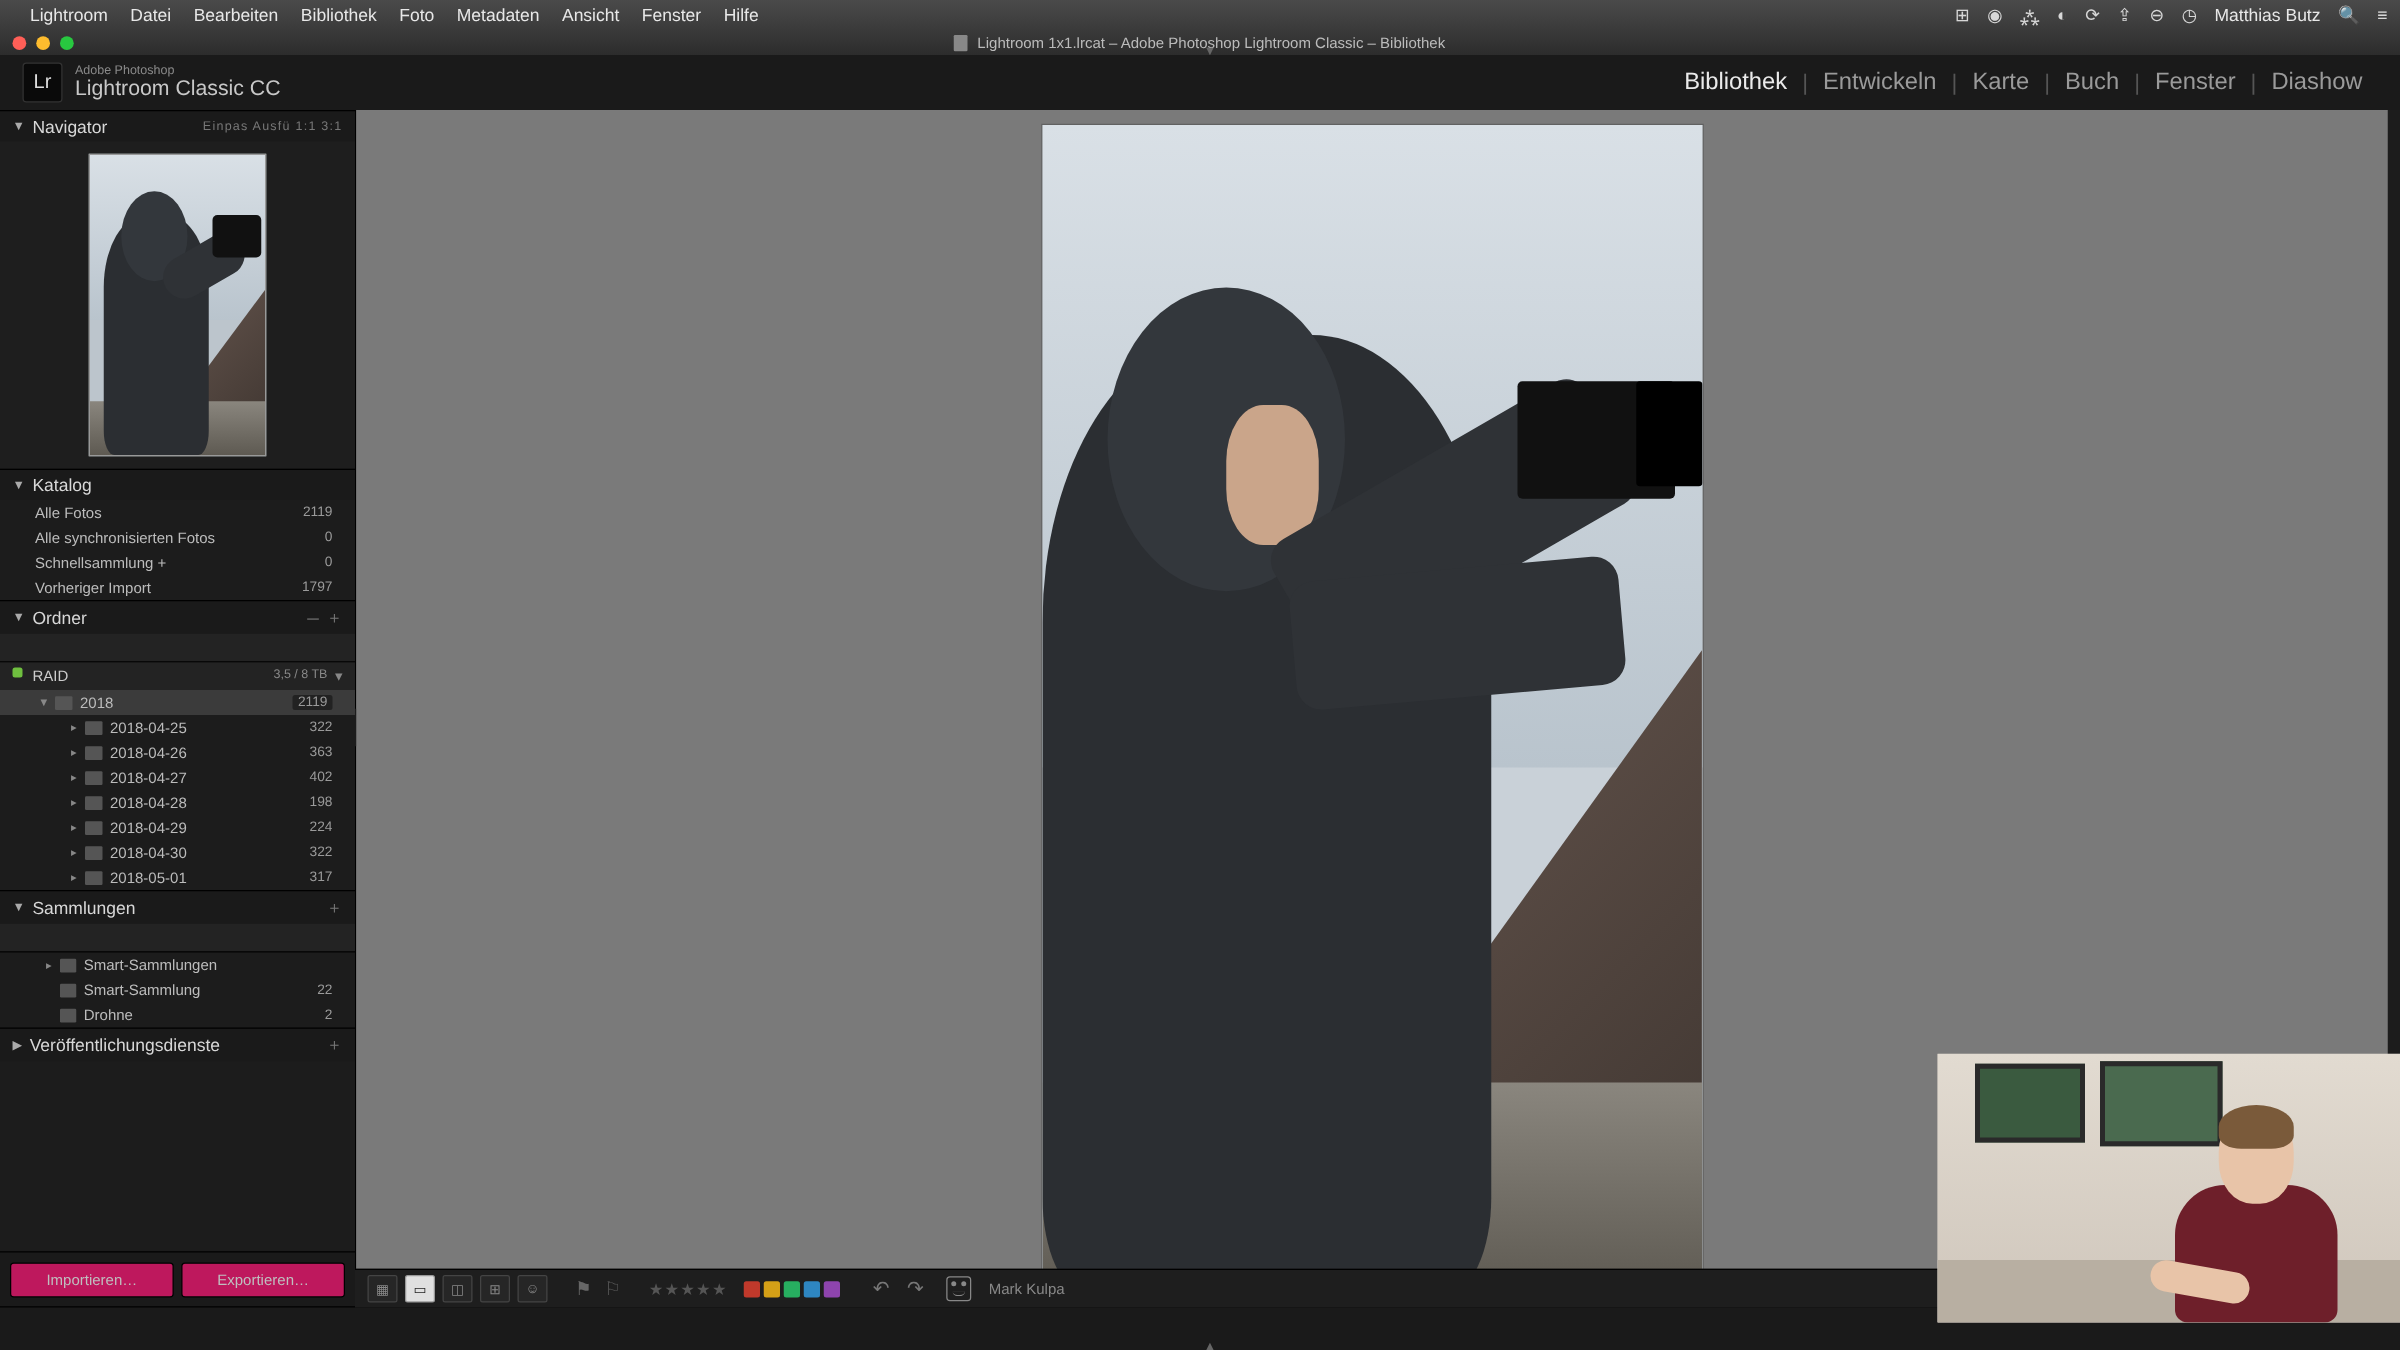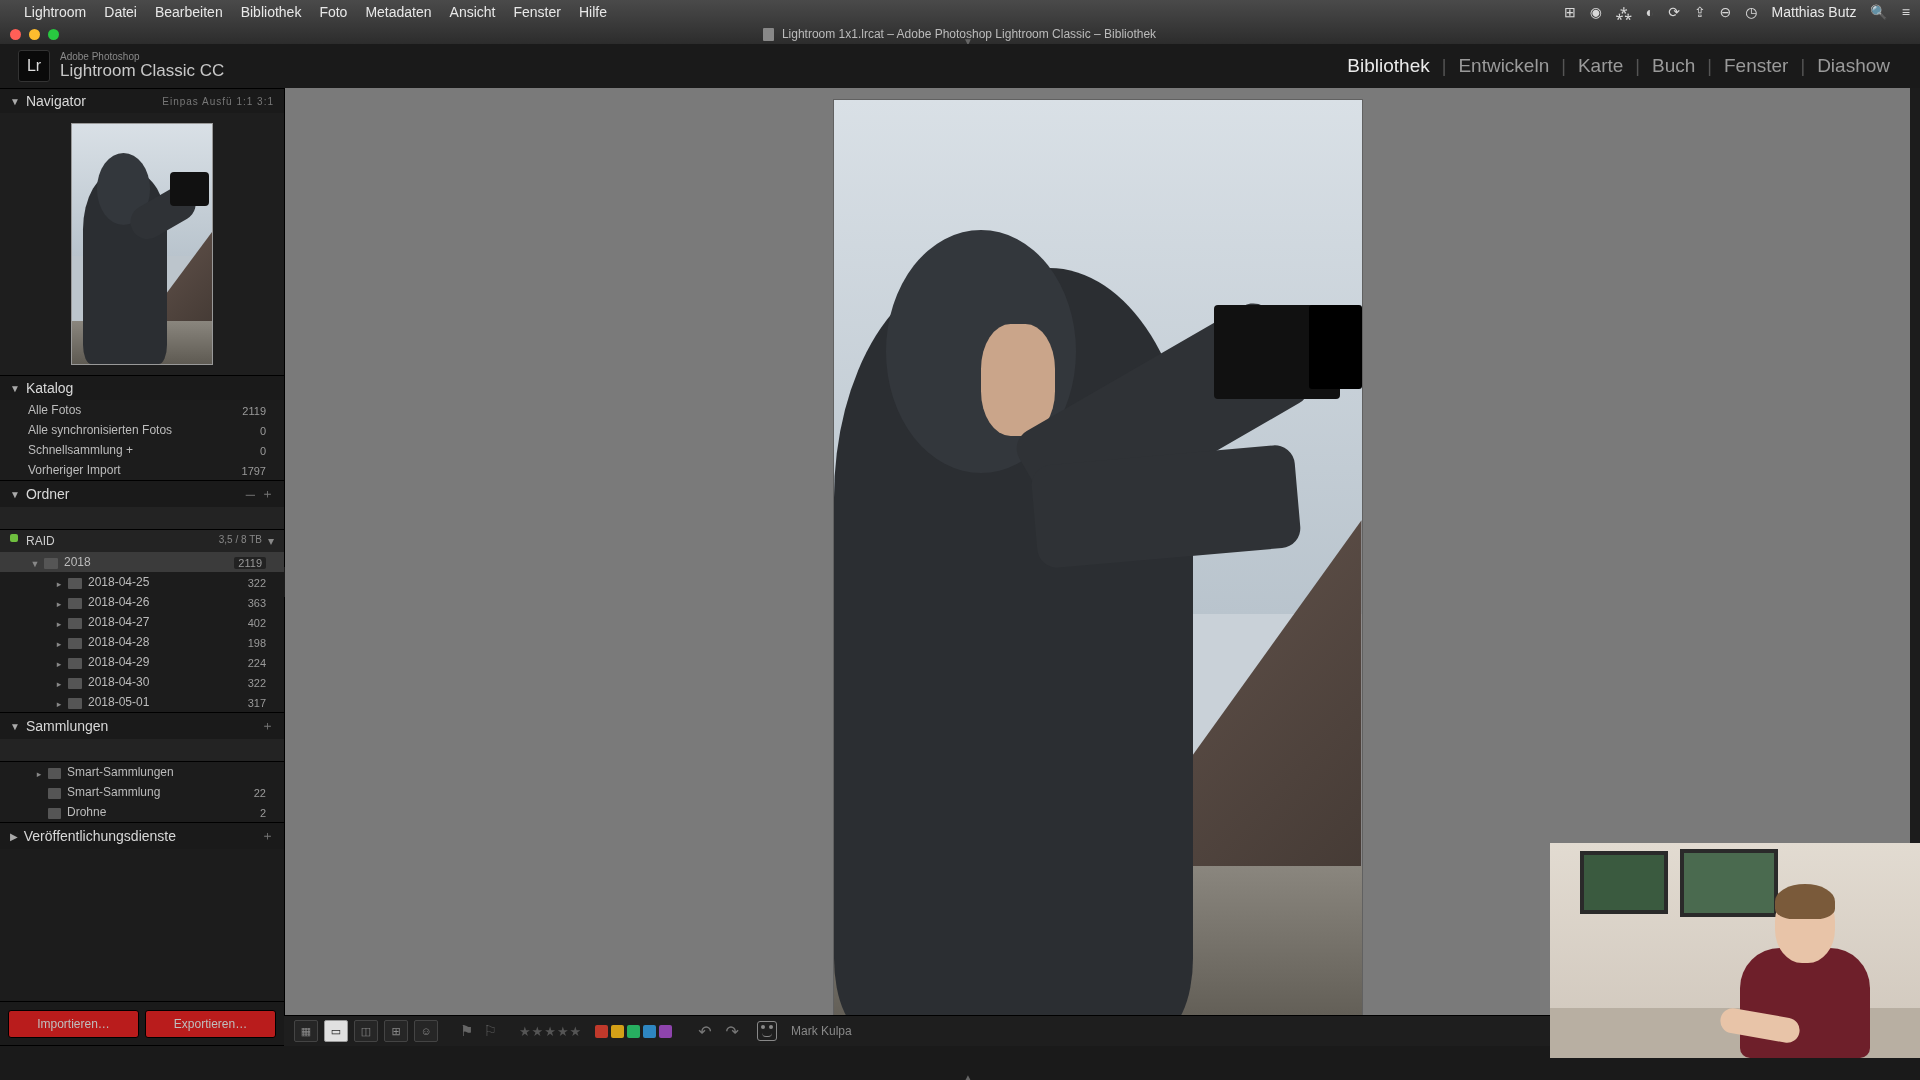--- a/index.html
+++ b/index.html
@@ -46,41 +46,41 @@
 .nav-thumb .frame{width:140px;height:240px;border:1px solid #999;background:#bcc5cc;position:relative;overflow:hidden}
 
 .photo-ill{position:absolute;inset:0}
 .sky{position:absolute;top:0;left:0;right:0;height:55%;background:linear-gradient(#d9e0e6,#b9c4cd)}
 .mtn{position:absolute;bottom:0;right:0;width:70%;height:55%;background:linear-gradient(135deg,#6b5a52,#3d342f);clip-path:polygon(100% 0,100% 100%,0 100%)}
 .ground{position:absolute;bottom:0;left:0;right:0;height:18%;background:linear-gradient(#8a867e,#5e5a52)}
 .body{position:absolute;left:8%;bottom:0;width:60%;height:80%;background:#2b2e32;border-radius:40% 40% 10% 10%/30% 30% 10% 10%}
 .hood{position:absolute;left:18%;top:12%;width:38%;height:30%;background:#33373c;border-radius:50%}
 .arm{position:absolute;left:40%;top:30%;width:50%;height:14%;background:#2f3236;border-radius:20px;transform:rotate(-30deg)}
 .cam{position:absolute;right:2%;top:20%;width:28%;height:14%;background:#111;border-radius:4px}
-.catalog .row,.folders .row,.coll .row{display:flex;align-items:flex-end;padding:3px 12px 3px 28px;font-size:12px;color:#bcbcbc}
+.catalog .row,.folders .row,.coll .row{display:flex;align-items:center;padding:3px 12px 3px 28px;font-size:12px;color:#bcbcbc}
 .catalog .row .spacer,.folders .row .spacer,.coll .row .spacer{flex:1}
 .catalog .row .ct,.folders .row .ct,.coll .row .ct{color:#9a9a9a;font-size:11px;margin-right:6px}
 .vol-row{display:flex;align-items:flex-start;padding:4px 10px;background:#232323;font-size:12px;color:#ccc}
 .vol-row .led{width:8px;height:8px;background:#6fbf3f;border-radius:2px;margin-right:8px}
 .vol-row .spacer{flex:1}
 .vol-row .cap{color:#888;font-size:10px}
 .vol-row .chev{color:#888;margin-left:6px}
 .folders .row{padding-left:20px}
 .folders .row .tri2{font-size:9px;color:#888;margin-right:4px;width:10px;display:inline-block;text-align:center}
 .folders .row .fic{width:14px;height:11px;background:#555;border-radius:1px;margin-right:6px;display:inline-block}
 .folders .row.depth1{padding-left:30px}
 .folders .row.depth2{padding-left:54px}
 .folders .row.sel{background:#3b3b3b}
 .folders .row.sel .ct{background:#222;padding:0 4px;border-radius:2px}
 .coll .row{padding-left:34px}
 .coll .row .tri2{font-size:9px;color:#888;margin-right:4px;width:10px;display:inline-block;text-align:center}
 .coll .row .cic{width:13px;height:11px;background:#555;border-radius:1px;margin-right:6px;display:inline-block}
 .filterbar{height:22px;background:#232323;border-bottom:1px solid #000}
 .left-bottom{margin-top:auto;display:flex;gap:6px;padding:8px;background:#1a1a1a;border-top:1px solid #000}
-.lbtn{flex:1;height:26px;background:#b91c1c;border:1px solid #000;border-radius:3px;color:#bfbfbf;font-size:12px;display:flex;align-items:center;justify-content:center;cursor:pointer}
+.lbtn{flex:1;height:26px;background:#be185d;border:1px solid #000;border-radius:3px;color:#bfbfbf;font-size:12px;display:flex;align-items:center;justify-content:center;cursor:pointer}
 
 .center{flex:1;position:relative;background:#7a7a7a;display:flex;align-items:center;justify-content:center}
 .loupe{width:528px;height:935px;background:#c9d1d8;position:relative;overflow:hidden;box-shadow:0 0 0 1px rgba(0,0,0,.2)}
 .loupe .photo-ill .body{left:0;width:68%;height:82%}
 .loupe .photo-ill .hood{left:10%;top:14%;width:36%;height:26%}
 .loupe .photo-ill .face{position:absolute;left:28%;top:24%;width:14%;height:12%;background:#caa58a;border-radius:40%}
 .loupe .photo-ill .arm{left:35%;top:28%;width:55%;height:12%}
 .loupe .photo-ill .arm2{position:absolute;left:38%;top:38%;width:50%;height:11%;background:#2f3236;border-radius:20px;transform:rotate(-5deg)}
 .loupe .photo-ill .cam{right:4%;top:22%;width:24%;height:10%}
 .loupe .photo-ill .lens{position:absolute;right:0;top:22%;width:10%;height:9%;background:#000;border-radius:3px}

